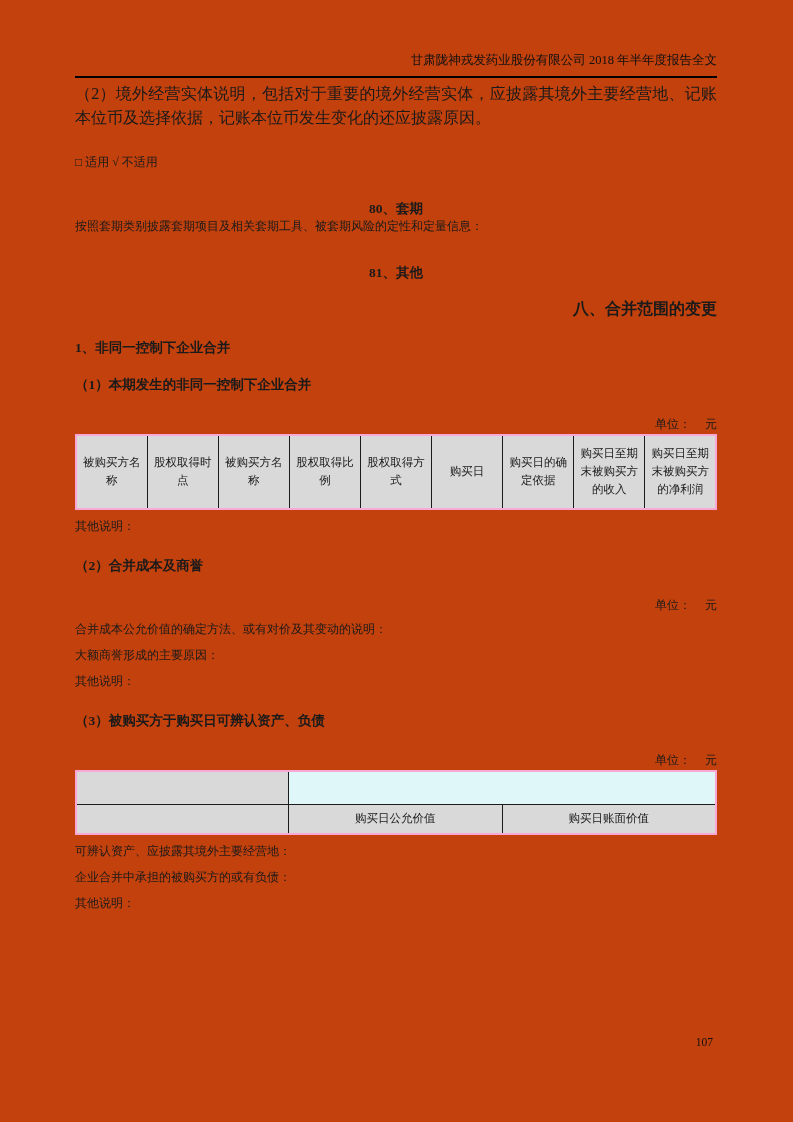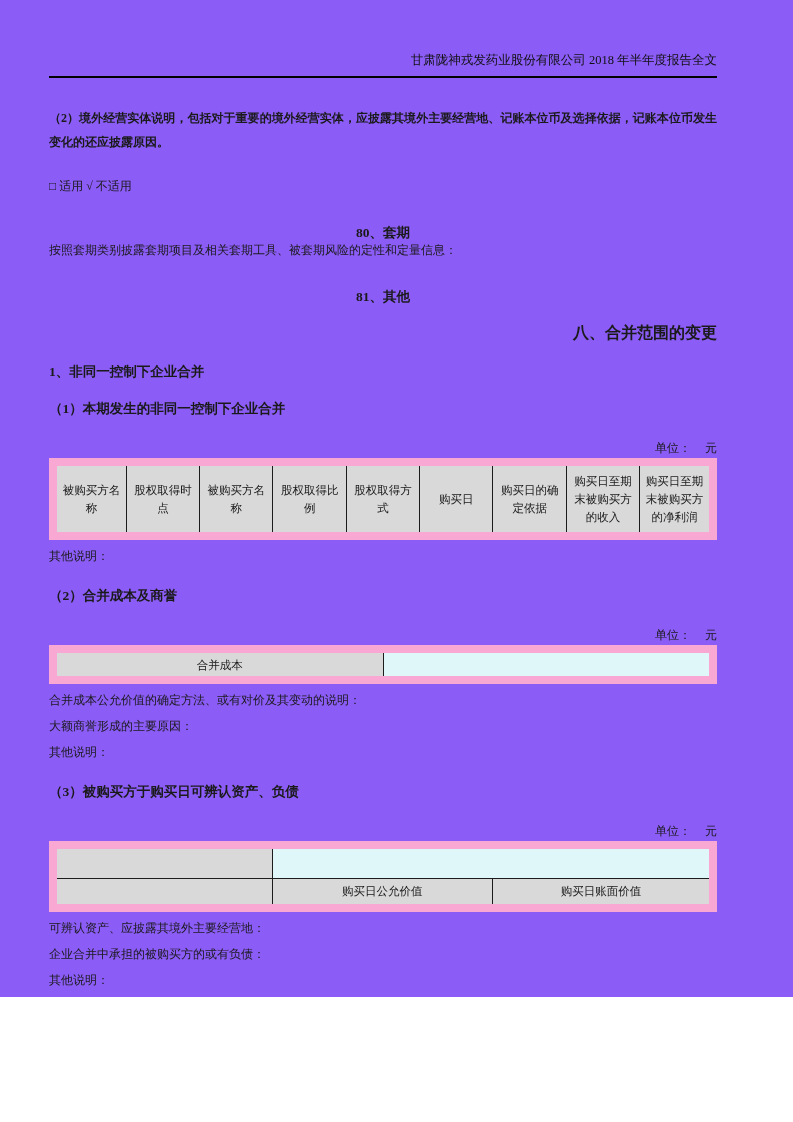--- a/index.html
+++ b/index.html
@@ -5,40 +5,40 @@
   * { margin: 0; padding: 0; box-sizing: border-box; }
   html, body { background: #ffffff; }
   body {
     font-family: "Liberation Serif", "DejaVu Serif", serif;
     color: #1a1a1a;
     width: 793px;
   }
   .page {
     position: relative;
     width: 793px;
-    height: 997px;
-    background: #8b5cf6;
-    padding: 52px 76px 0 49px;
+    height: 1122px;
+    background: #c2410c;
+    padding: 52px 76px 0 75px;
     overflow: hidden;
   }
   .doc-header {
     text-align: right;
     font-size: 12.5px;
     line-height: 16px;
     color: #111;
   }
   .header-rule {
     border: none;
     border-top: 2px solid #000;
     margin-top: 8px;
   }
   .para-bold {
-    margin-top: 28px;
-    font-size: 12px;
-    font-weight: bold;
+    margin-top: 4px;
+    font-size: 16px;
+    font-weight: normal;
     line-height: 24px;
     text-align: justify;
   }
   .applicability {
     margin-top: 24px;
     font-size: 12px;
     line-height: 16px;
   }
   .h-num {
     margin-top: 30px;
@@ -81,21 +81,21 @@
   }
   table.report td {
     border: 1px solid #1c1c1c;
     font-size: 11.5px;
     line-height: 18px;
     text-align: center;
     vertical-align: middle;
     padding: 2px 4px;
     word-break: break-all;
   }
-  table.report { border: 8px solid #f9a8d4; }
+  table.report { border: 2px solid #f9a8d4; font-family: Liberation Mono, monospace; }
   td.cell-gray { background: #d9d9d9; }
   td.cell-cyan { background: #dff7f9; }
   .t1 td { height: 74px; }
   .t2 td { height: 31px; }
   .t3 .r1 td { height: 33px; }
   .t3 .r2 td { height: 30px; }
   .note-line {
     margin-top: 9px;
     font-size: 12px;
     line-height: 17px;
@@ -154,28 +154,20 @@
   </table>
 
   <div class="note-line note-first">其他说明：</div>
 
   <div class="h-sub h-sub2">（2）合并成本及商誉</div>
 
   <div class="unit-line">
     <span>单位：</span><span class="unit-value">元</span>
   </div>
 
-  <table class="report t2">
-    <tbody>
-      <tr>
-        <td class="cell-gray" style="width:50%;">合并成本</td>
-        <td class="cell-cyan" style="width:50%;"></td>
-      </tr>
-    </tbody>
-  </table>
 
   <div class="note-line note-first">合并成本公允价值的确定方法、或有对价及其变动的说明：</div>
   <div class="note-line">大额商誉形成的主要原因：</div>
   <div class="note-line">其他说明：</div>
 
   <div class="h-sub h-sub2">（3）被购买方于购买日可辨认资产、负债</div>
 
   <div class="unit-line">
     <span>单位：</span><span class="unit-value">元</span>
   </div>

